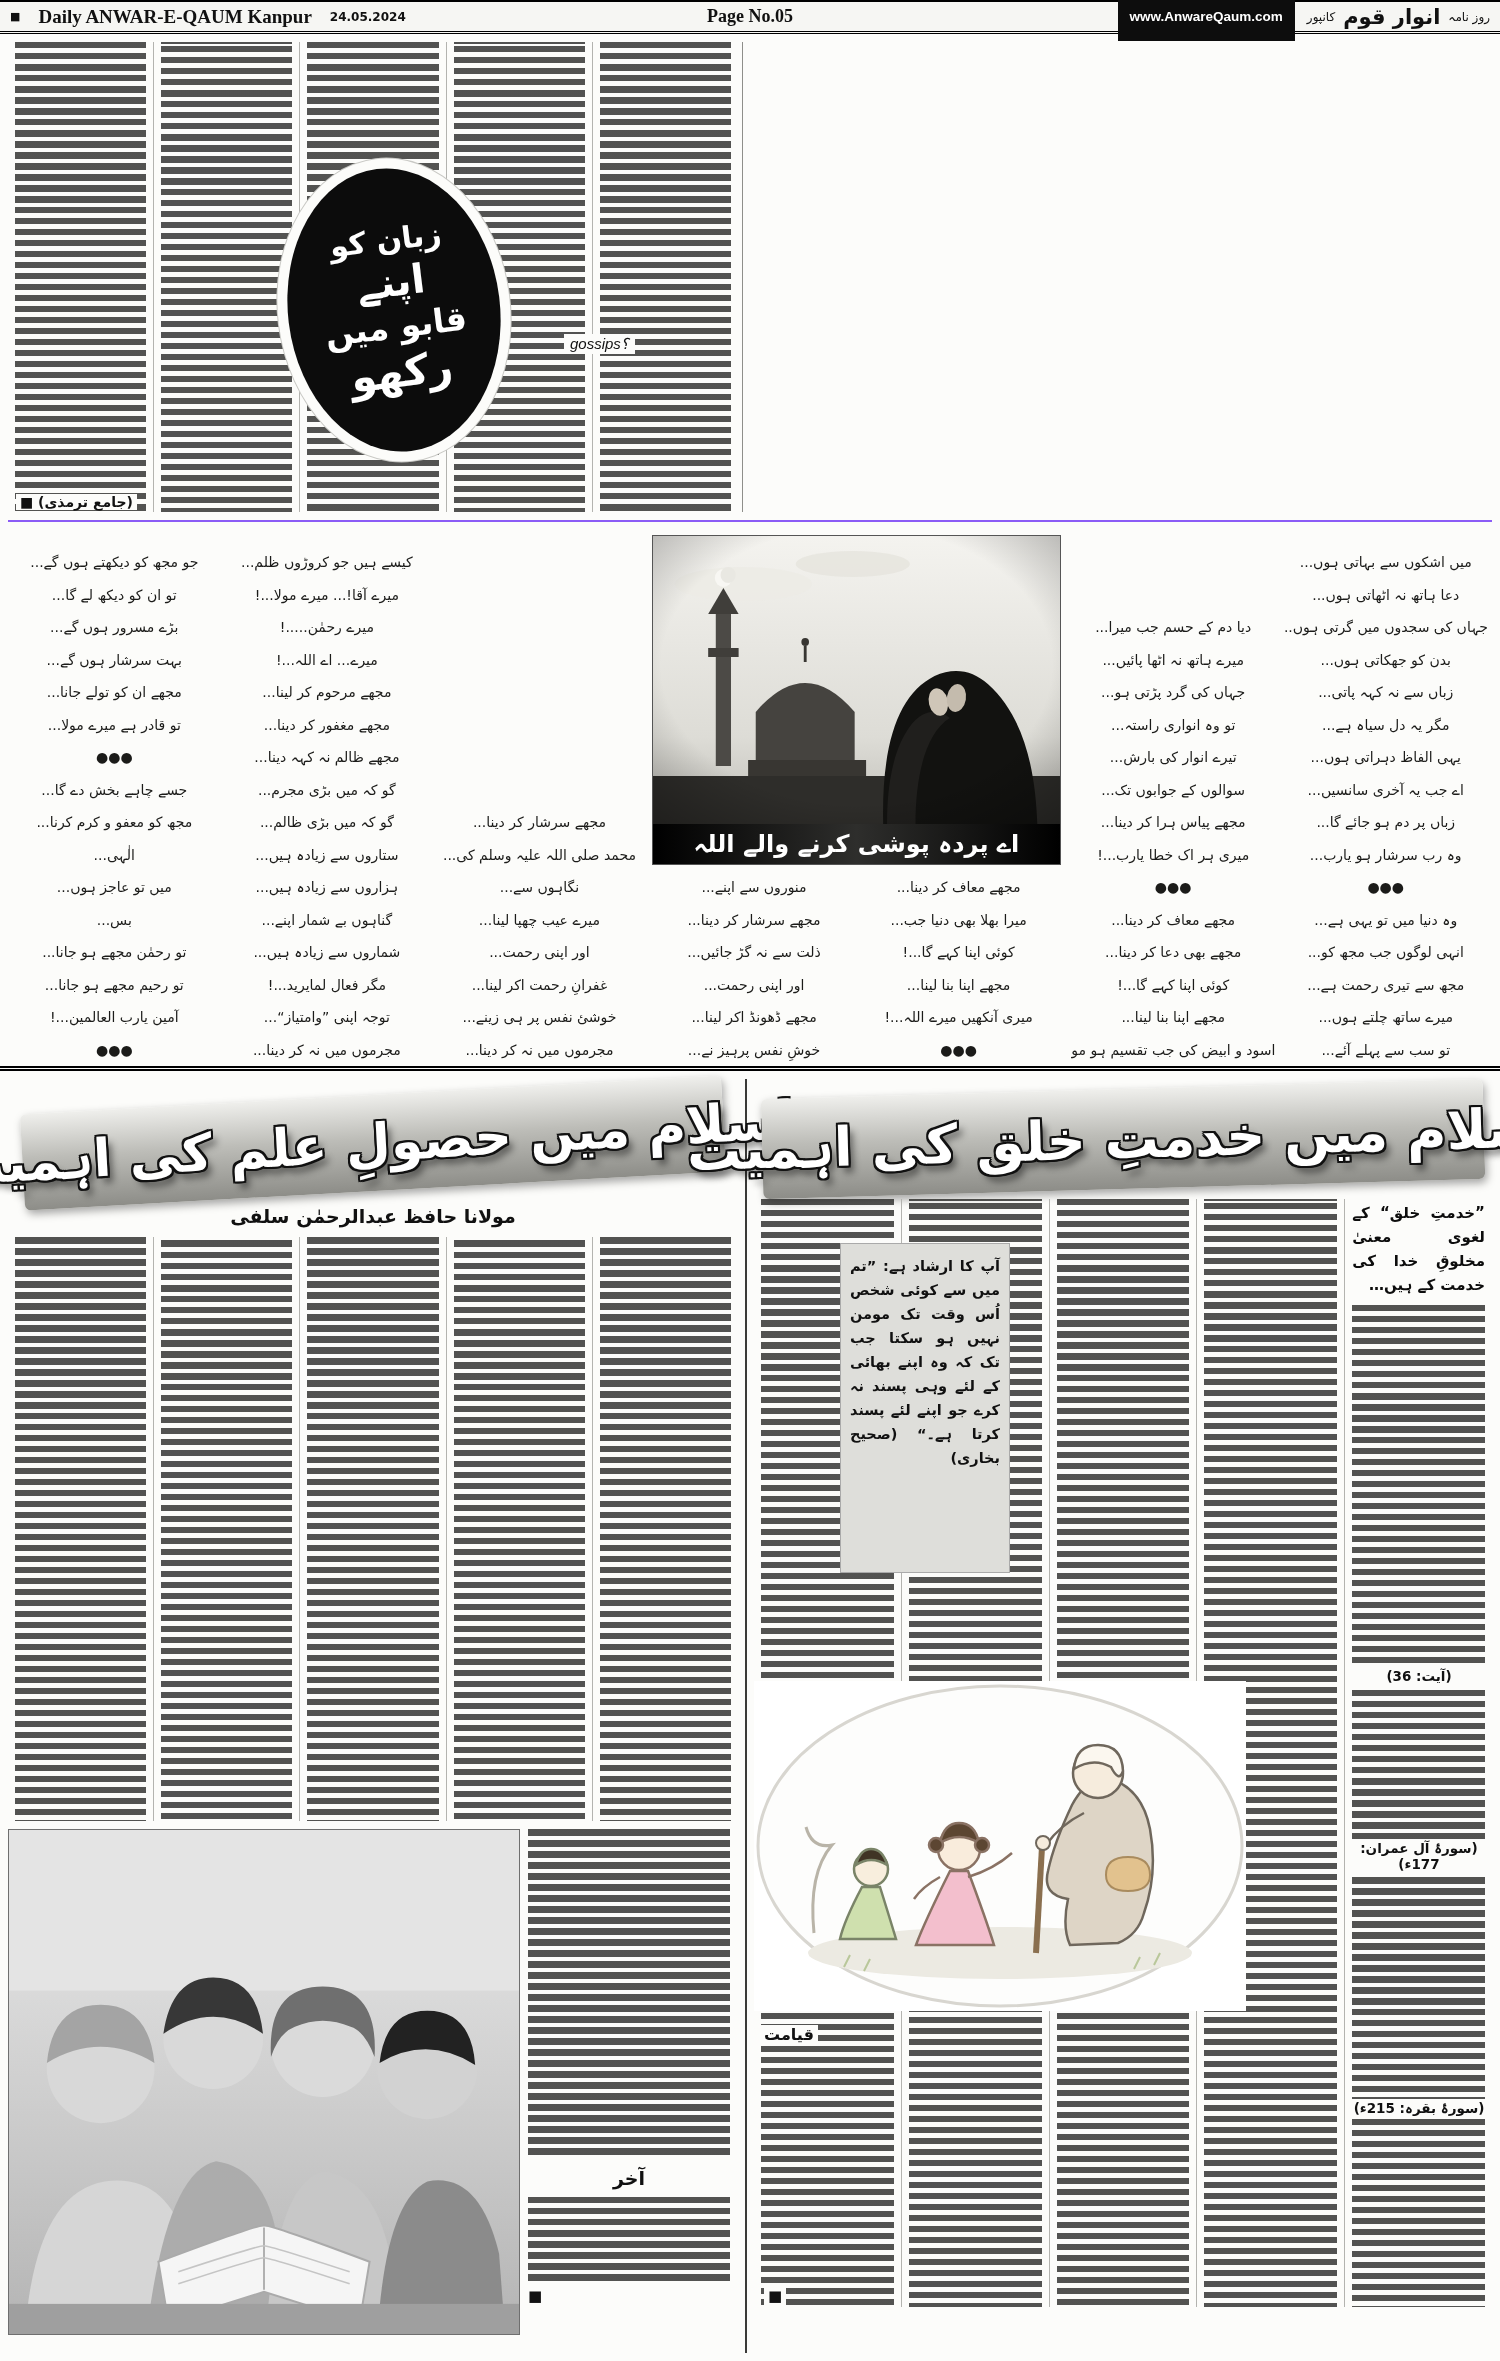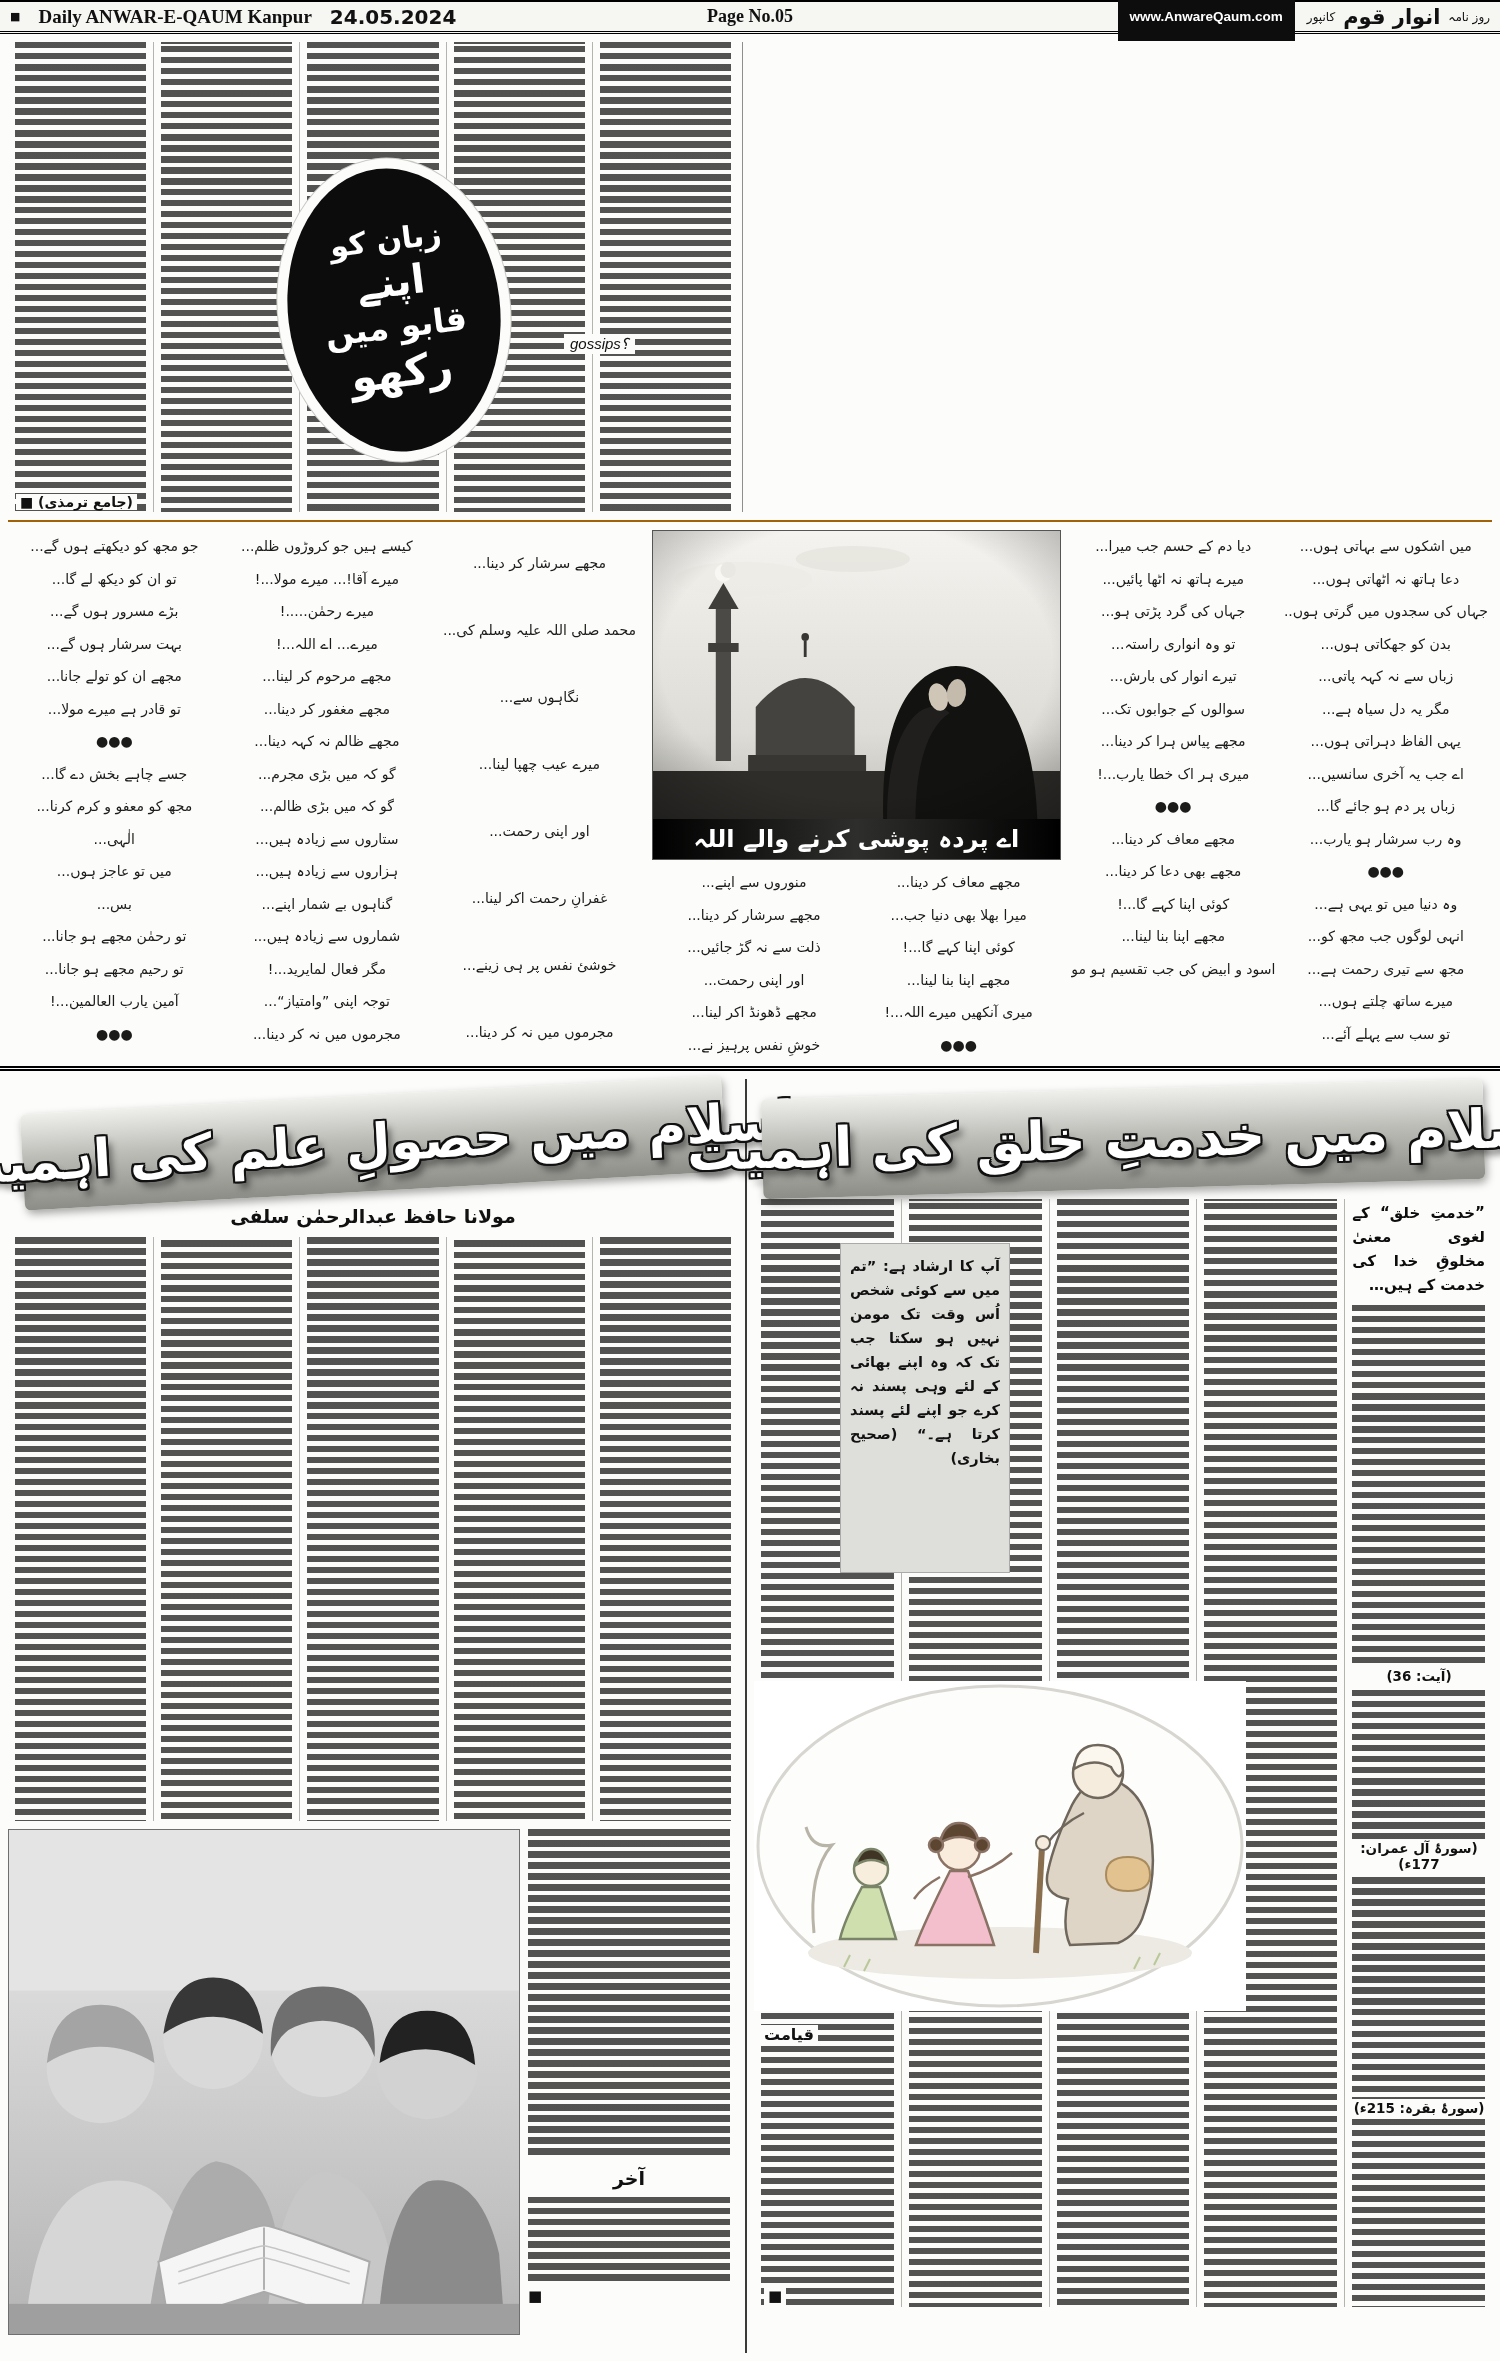--- a/index.html
+++ b/index.html
@@ -12,21 +12,21 @@
 
   
   #masthead {
     position:absolute; top:0; left:0; right:0; height:34px;
     border-top:2px solid #000; border-bottom:3px double #000;
     background:#f6f6f3; display:flex; align-items:center; padding:0 10px;
   }
   .mh-left { display:flex; align-items:center; gap:18px; }
   .mh-ornament { font-size:11px; color:#111; }
   .mh-name { font-family:"Liberation Serif", serif; font-weight:bold; font-size:19px; }
-  .mh-date { font-weight:bold; font-size:20px; }
+  .mh-date { font-weight:bold; font-size:12px; }
   .mh-center { position:absolute; left:50%; transform:translateX(-50%);
     font-family:"Liberation Serif", serif; font-weight:bold; font-size:18px; }
   .mh-right { margin-left:auto; display:flex; align-items:center; gap:12px; }
   .mh-site { background:#0d0d0d; color:#fff; font-family:"Liberation Sans", sans-serif;
     font-weight:bold; font-size:13.5px; padding:17px 12px; }
   .mh-urdu { display:flex; align-items:center; gap:8px; direction:rtl; }
   .mh-urdu .small { font-size:12px; }
   .mh-urdu .logo { font-size:21px; font-weight:bold; }
 
   
@@ -72,21 +72,21 @@
   #gossips-word {
     position:absolute; left:556px; top:292px; background:#fcfcfa; padding:1px 6px;
     font-family:"Liberation Sans", sans-serif; font-style:italic; font-weight:normal; font-size:15px;
   }
   #top-endref { position:absolute; left:8px; bottom:2px; background:#fcfcfa;
     padding:0 4px; font-size:14px; font-weight:bold; direction:rtl; }
 
   
   #poem-section {
     position:absolute; top:520px; left:8px; right:8px; height:546px;
-    border-top:2px solid #a16207; padding-top:8px; display:flex;
+    border-top:2px solid #8b5cf6; padding-top:8px; display:flex;align-items:flex-end;
   }
   .poem-col { flex:1 1 0; padding:0 4px; display:flex; flex-direction:column; overflow:hidden; }
   .poem-col.spread { justify-content:space-around; }
   .poem-center { flex:2 1 0; display:flex; flex-direction:column; padding:0 6px; }
   .verse {
     direction:rtl; text-align:center; font-size:14px; line-height:32.5px;
     white-space:nowrap; overflow:hidden; color:#1b1b19;
   }
   #poem-image-wrap { height:330px; border:1px solid #555; background:#ddd; display:flex; flex-direction:column; }
   #poem-image-wrap svg { display:block; width:100%; height:288px; }

